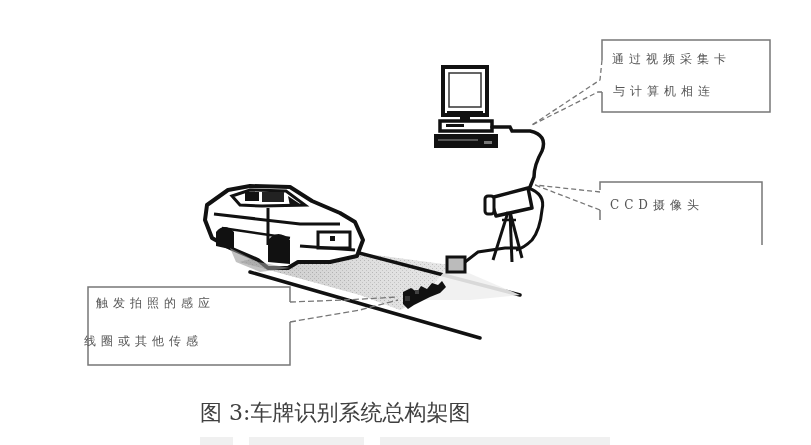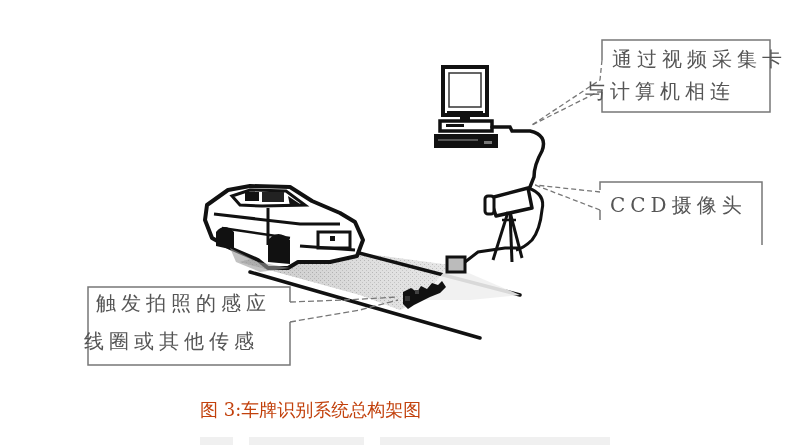--- a/index.html
+++ b/index.html
@@ -1,19 +1,19 @@
 <!DOCTYPE html>
 <html><head>
 <meta charset="utf-8">
 <style>
   html, body { margin: 0; padding: 0; background: #ffffff; }
   body { width: 811px; height: 445px; position: relative; overflow: hidden; font-family: "DejaVu Serif", serif; }
   #canvas { position: absolute; left: 0; top: 0; width: 811px; height: 445px; }
-  .label-text { position: absolute; font-family: "DejaVu Serif", serif; color: #555; letter-spacing: 5px; font-size: 20px; line-height: 30px; white-space: nowrap; }
-  .caption { position: absolute; left: 200px; top: 398px; font-family: "DejaVu Serif", serif; font-size: 18px; color: #c2410c; white-space: nowrap; }
+  .label-text { position: absolute; font-family: "DejaVu Serif", serif; color: #555; letter-spacing: 5px; font-size: 12px; line-height: 30px; white-space: nowrap; }
+  .caption { position: absolute; left: 200px; top: 398px; font-family: "DejaVu Serif", serif; font-size: 22px; color: #404040; white-space: nowrap; }
   .ghost-line { position: absolute; left: 200px; top: 437px; width: 410px; height: 8px; background: linear-gradient(90deg, #e6e6e6 0 8%, transparent 8% 12%, #e6e6e6 12% 40%, transparent 40% 44%, #e6e6e6 44% 100%); opacity: .6; }
 </style>
 </head>
 <body>
 
 <svg id="canvas" viewBox="0 0 811 445" width="811" height="445" xmlns="http://www.w3.org/2000/svg">
   <defs>
     <pattern id="dither" width="4" height="4" patternUnits="userSpaceOnUse">
       <rect width="4" height="4" fill="#e2e2e2"></rect>
       <rect width="1" height="1" fill="#9a9a9a"></rect>
@@ -116,21 +116,21 @@
   </g>
 
   <g>
     <path d="M290,302 L290,287 L88,287 L88,365 L290,365 L290,322" stroke="#777" stroke-width="1.5" fill="none"></path>
     <path d="M290,302 L345,300 L398,297" stroke="#777" stroke-width="1.3" stroke-dasharray="6,3" fill="none"></path>
     <path d="M290,322 L360,310 L398,300" stroke="#777" stroke-width="1.3" stroke-dasharray="6,3" fill="none"></path>
   </g>
 </svg>
 
 <div class="label-text" style="left:612px; top:44px;">通过视频采集卡</div>
-<div class="label-text" style="left:585px; top:76px;">与计算机相连</div>
+<div class="label-text" style="left:613px; top:76px;">与计算机相连</div>
 
 <div class="label-text" style="left:610px; top:190px;">CCD摄像头</div>
 
 <div class="label-text" style="left:96px; top:288px;">触发拍照的感应</div>
 <div class="label-text" style="left:84px; top:326px;">线圈或其他传感</div>
 
 <div class="caption">图 3:车牌识别系统总构架图</div>
 <div class="ghost-line"></div>
 
 </body></html>

